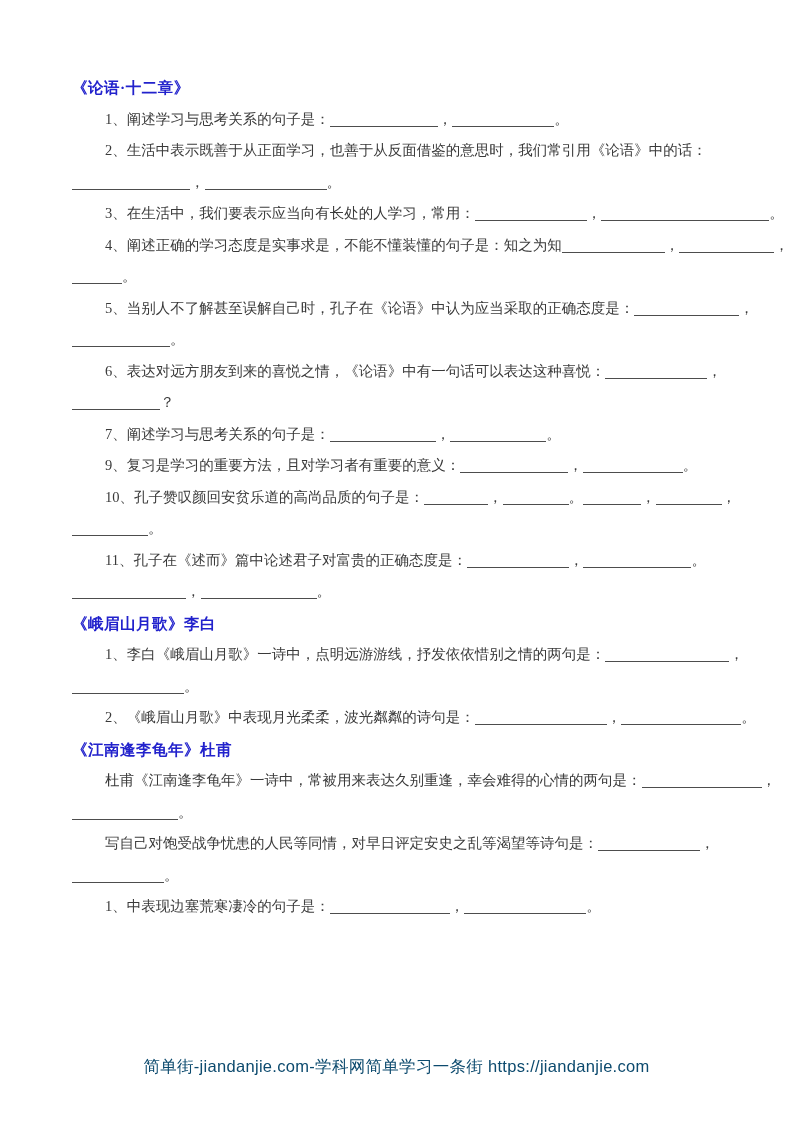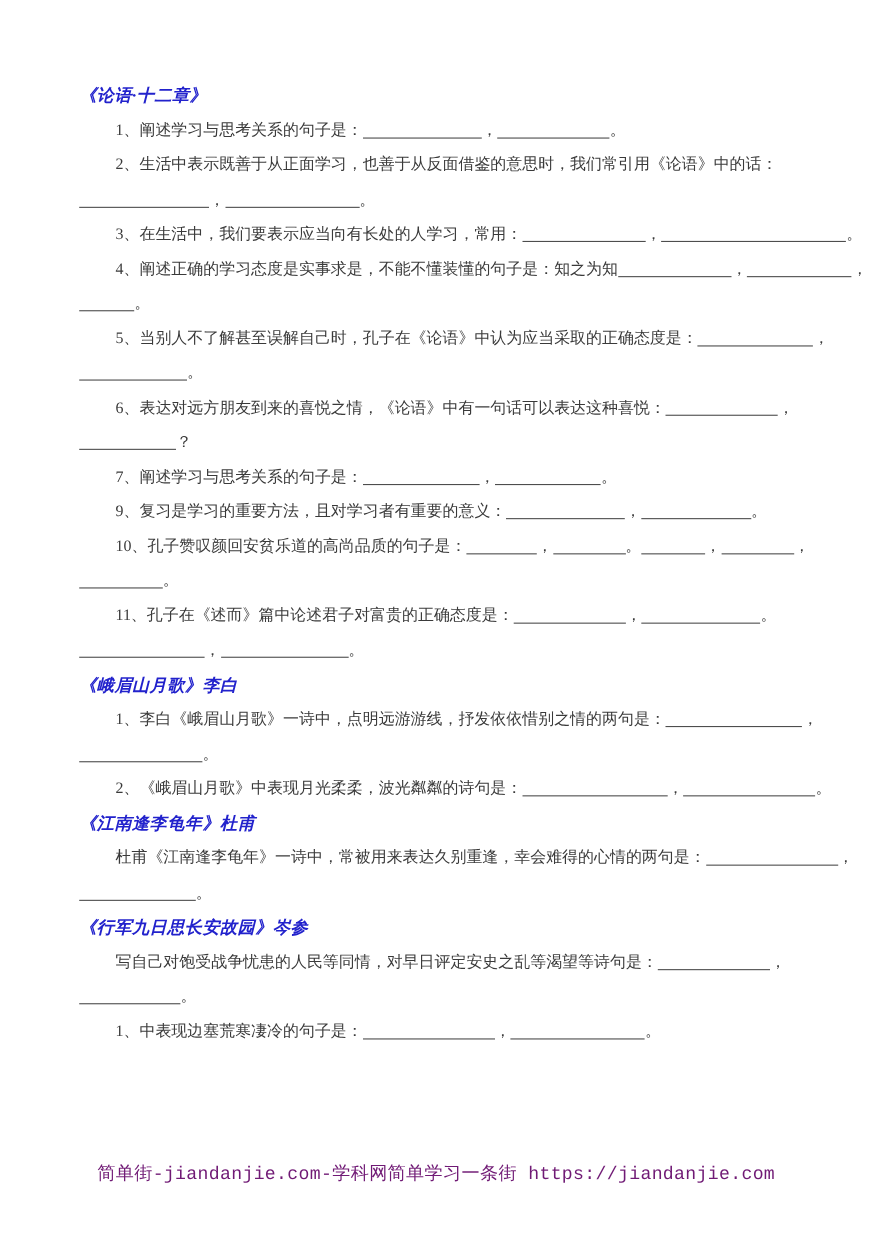--- a/index.html
+++ b/index.html
@@ -24,40 +24,39 @@
     height: 31.5px;
     white-space: nowrap;
     font-size: 14.5px;
     color: #3a3a3a;
   }
   .row.heading {
     font-size: 15.5px;
     font-weight: bold;
     color: #2222cc;
     letter-spacing: 0.5px;
-    font-style: italic;
   }
   .row.indent {
     padding-left: 33px;
   }
   .blank {
     display: inline-block;
     height: 1em;
     border-bottom: 1px solid #4d4d4d;
     vertical-align: -3px;
   }
   .footer {
     position: absolute;
     left: 0;
     right: 0;
     top: 1056px;
     text-align: center;
-    font-family: Liberation Mono, monospace;
+    font-family: Liberation Sans, sans-serif;
     font-size: 16.5px;
-    color: #701a75;
+    color: #0c4a6e;
     letter-spacing: 0.3px;
   }
 </style>
 </head>
 <body>
 
 <div class="page">
   <div class="doc-body">
       <div class="row heading">《论语·十二章》</div>
       <div class="row line indent"><span>1、阐述学习与思考关系的句子是：</span><span class="blank" style="width: 108px;"></span><span>，</span><span class="blank" style="width: 102px;"></span><span>。</span></div>
@@ -76,19 +75,18 @@
       <div class="row line"><span class="blank" style="width: 76px;"></span><span>。</span></div>
       <div class="row line indent"><span>11、孔子在《述而》篇中论述君子对富贵的正确态度是：</span><span class="blank" style="width: 102px;"></span><span>，</span><span class="blank" style="width: 108px;"></span><span>。</span></div>
       <div class="row line"><span class="blank" style="width: 114px;"></span><span>，</span><span class="blank" style="width: 116px;"></span><span>。</span></div>
       <div class="row heading">《峨眉山月歌》李白</div>
       <div class="row line indent"><span>1、李白《峨眉山月歌》一诗中，点明远游游线，抒发依依惜别之情的两句是：</span><span class="blank" style="width: 124px;"></span><span>，</span></div>
       <div class="row line"><span class="blank" style="width: 112px;"></span><span>。</span></div>
       <div class="row line indent"><span>2、《峨眉山月歌》中表现月光柔柔，波光粼粼的诗句是：</span><span class="blank" style="width: 132px;"></span><span>，</span><span class="blank" style="width: 120px;"></span><span>。</span></div>
       <div class="row heading">《江南逢李龟年》杜甫</div>
       <div class="row line indent"><span>杜甫《江南逢李龟年》一诗中，常被用来表达久别重逢，幸会难得的心情的两句是：</span><span class="blank" style="width: 120px;"></span><span>，</span></div>
       <div class="row line"><span class="blank" style="width: 106px;"></span><span>。</span></div>
-      <div class="row heading">《行军九日思长安故园》岑参</div>
       <div class="row line indent"><span>写自己对饱受战争忧患的人民等同情，对早日评定安史之乱等渴望等诗句是：</span><span class="blank" style="width: 102px;"></span><span>，</span></div>
       <div class="row line"><span class="blank" style="width: 92px;"></span><span>。</span></div>
       <div class="row line indent"><span>1、中表现边塞荒寒凄冷的句子是：</span><span class="blank" style="width: 120px;"></span><span>，</span><span class="blank" style="width: 122px;"></span><span>。</span></div>
     </div>
   <div class="footer">简单街-jiandanjie.com-学科网简单学习一条街 https://jiandanjie.com</div>
 </div>
 
 </body></html>

